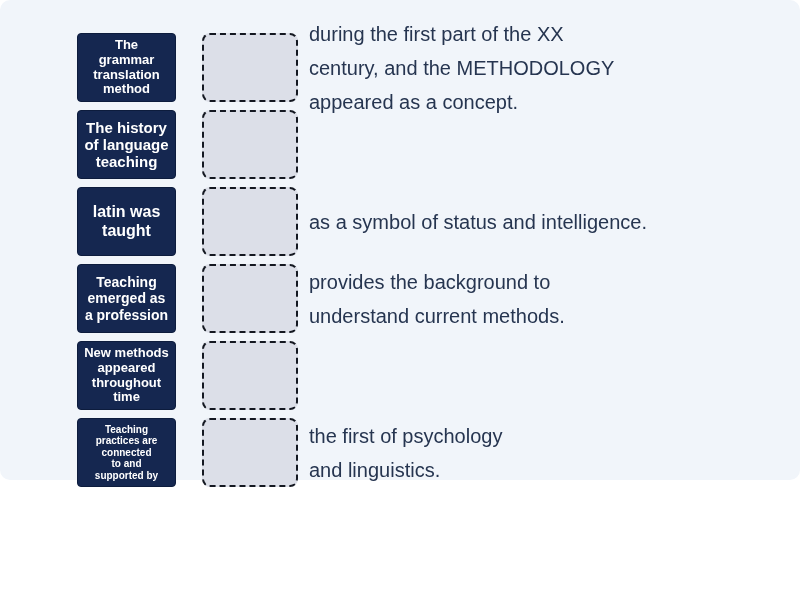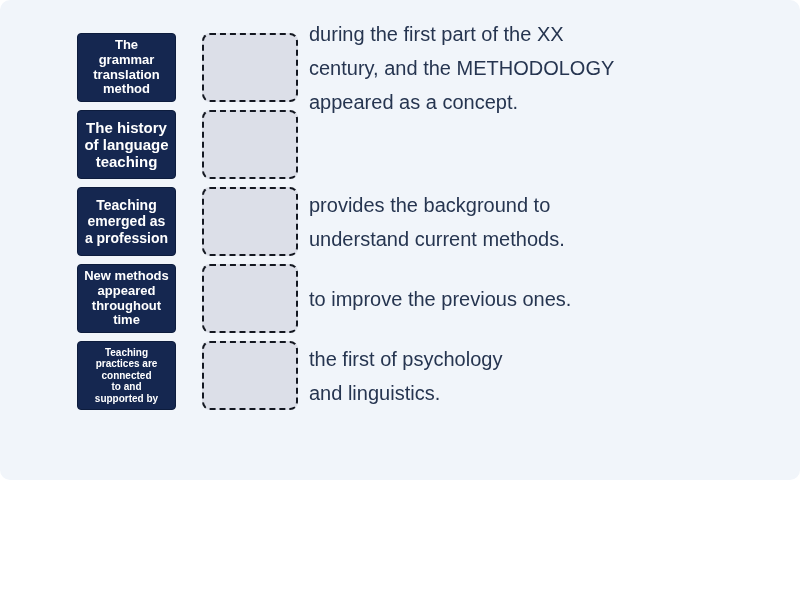--- a/index.html
+++ b/index.html
@@ -91,37 +91,42 @@
   </div>
 
   <div class="row">
     <div class="tile fs15">The history
 of language
 teaching</div>
     <div class="dropzone"></div>
   </div>
 
 
+  <div class="row">
+    <div class="tile fs16">latin was
+taught</div>
+    <div class="dropzone"></div>
+    <div class="definition">as a symbol of status and intelligence.</div>
+  </div>
 
   <div class="row">
     <div class="tile fs14">Teaching
 emerged as
 a profession</div>
     <div class="dropzone"></div>
     <div class="definition">provides the background to
 understand current methods.</div>
   </div>
 
   <div class="row">
     <div class="tile fs13">New methods
 appeared
 throughout
 time</div>
     <div class="dropzone"></div>
-    <div class="definition">to improve the previous ones.</div>
   </div>
 
   <div class="row">
     <div class="tile fs10">Teaching
 practices are
 connected
 to and
 supported by</div>
     <div class="dropzone"></div>
     <div class="definition">the first of psychology

